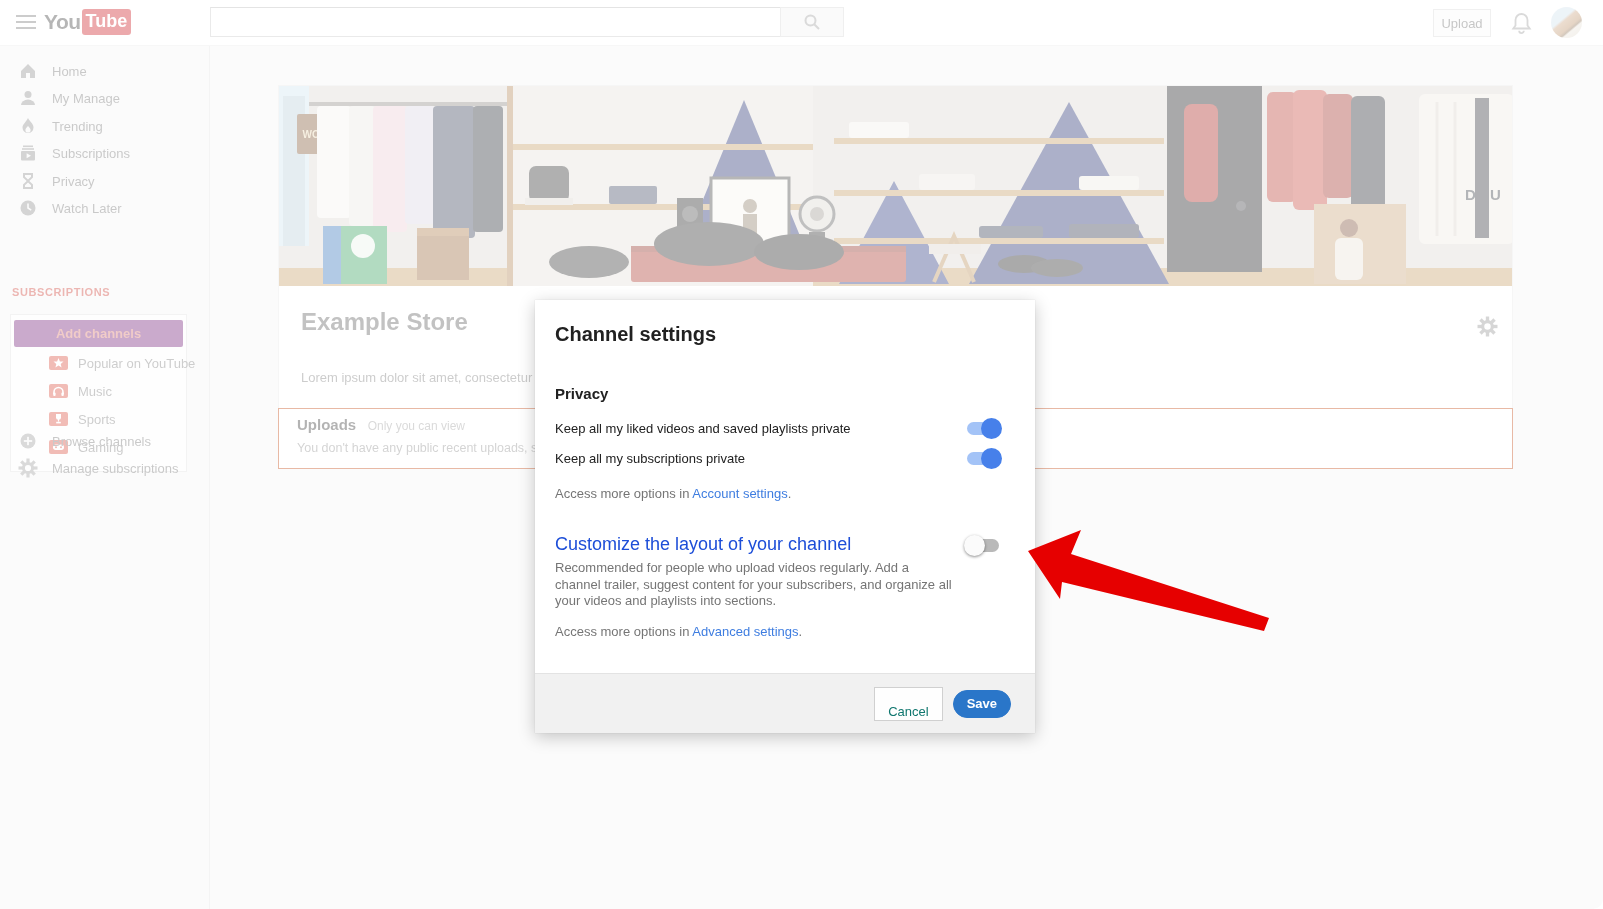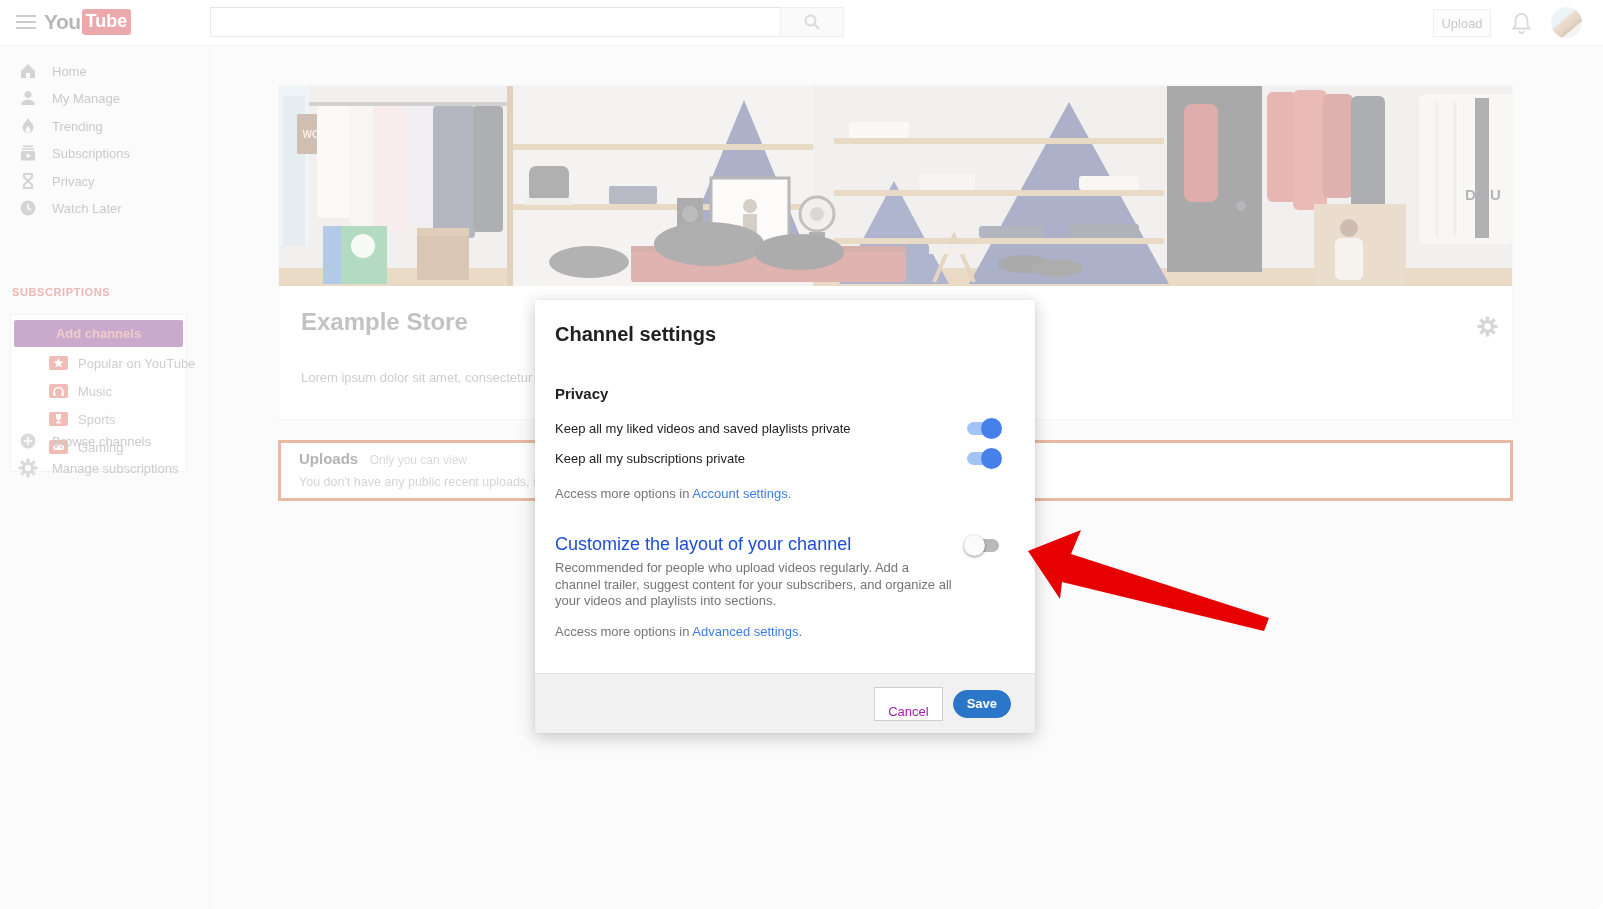--- a/index.html
+++ b/index.html
@@ -59,22 +59,22 @@
     font-size:12px; color:#8a8a8a; cursor:pointer; }
   .vm-link .vmlabel { margin-left:6px; }
 
   .card1 { position:absolute; left:278px; top:85px; width:1235px; height:335px;
     background:#fff; border:1px solid #e6e6e6; }
   .banner { position:absolute; left:0; top:0; width:1233px; height:200px; display:block; }
   .channel-title { position:absolute; left:22px; top:222px; font-size:24px; color:#5a5a5a; }
   .channel-gear { position:absolute; right:14px; top:230px; cursor:pointer; }
   .channel-desc { position:absolute; left:22px; top:284px; font-size:13px; color:#767676; white-space:nowrap; }
 
-  .card2 { position:absolute; left:278px; top:440px; width:1235px; height:61px;
-    background:#fff; border:3px solid #c2410c;text-align:center; }
+  .card2 { position:absolute; left:278px; top:408px; width:1235px; height:61px;
+    background:#fff; border:1px solid #c2410c;text-align:center; }
   .uploads-line1 { position:absolute; left:18px; top:7px; }
   .uploads-title { font-size:15px; font-weight:bold; color:#333; }
   .uploads-vis { font-size:12px; color:#9a9a9a; margin-left:7px; }
   .uploads-empty { position:absolute; left:18px; top:32px; font-size:12.5px; color:#8a8a8a; white-space:nowrap; }
 
   
   .wash { position:absolute; inset:0; background:rgba(255,255,255,0.63); z-index:5; pointer-events:none; }
 
   
   .modal { position:absolute; left:535px; top:300px; width:500px; height:433px; background:#fff;
@@ -98,21 +98,21 @@
   .toggle[data-state="on"]::before { background:#a3c3f7; }
   .toggle[data-state="on"]::after { right:-1px; background:#4780ea; }
   .toggle[data-state="off"]::before { background:#b9b9b9; }
   .toggle[data-state="off"]::after { left:-1px; background:#fbfbfb;
     box-shadow:0 1px 3px rgba(0,0,0,0.45); }
   .toggle.small-top { margin-top:2px; }
 
   .modal-footer { position:absolute; left:0; right:0; bottom:0; height:60px; background:#f1f1f1;
     border-top:1px solid #e3e3e3; display:flex; align-items:center; justify-content:flex-end; padding-right:24px; }
   .btn-cancel { height:28px; padding:16px 13px; background:#fefefe; border:1px solid #d0d0d0;
-    border-radius:0; font-size:13px; color:#a21caf; cursor:pointer; }
+    border-radius:0; font-size:13px; color:#0f766e; cursor:pointer; }
   .btn-save { height:28px; padding:0 13px; margin-left:10px; background:#2a76c9; border:1px solid #2a76c9;
     border-radius:14px; font-size:13px; font-weight:bold; color:#fff; cursor:pointer; }
 
   .arrow-layer { position:absolute; inset:0; z-index:20; pointer-events:none; }
 
   svg { display:block; }
 </style>
 </head>
 <body>
 

